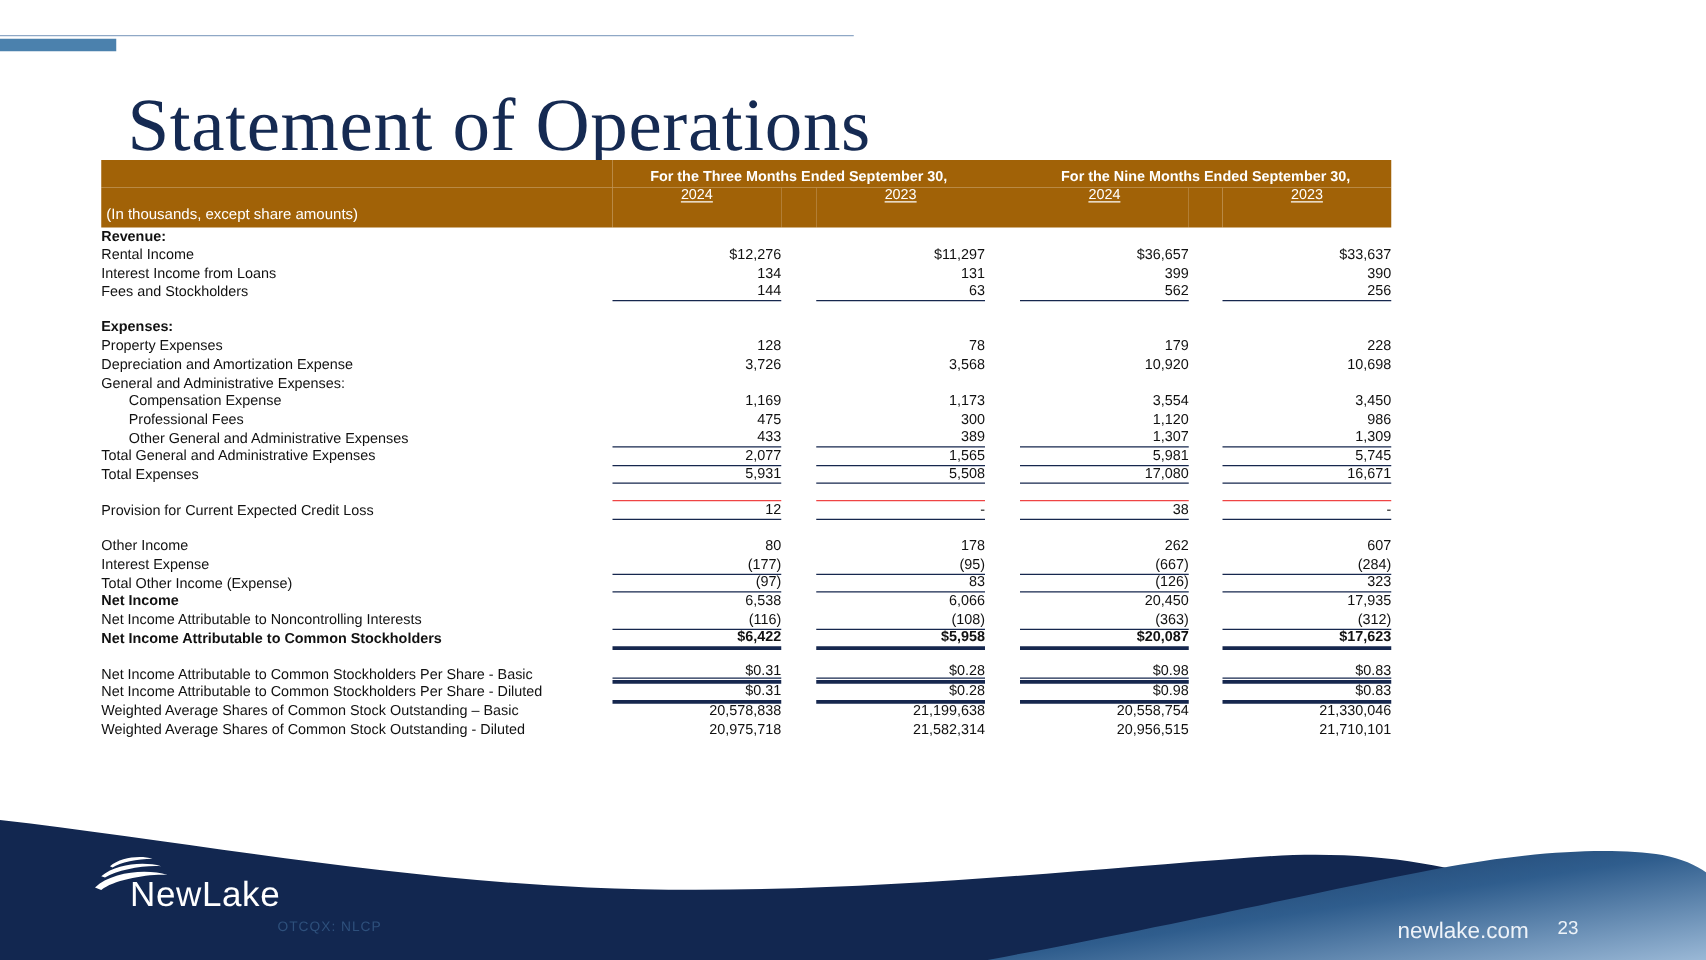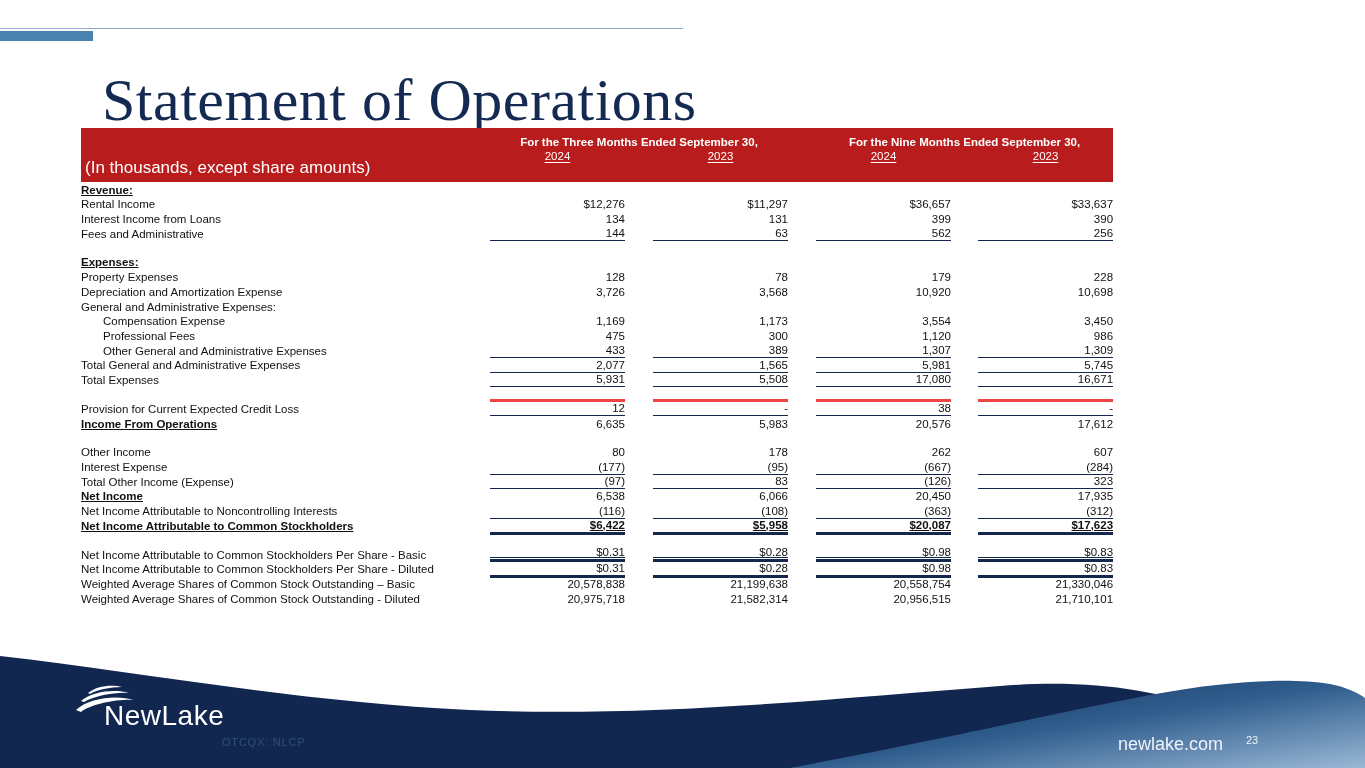--- a/index.html
+++ b/index.html
@@ -15,50 +15,50 @@
   .title{
     position:absolute;left:102px;top:66px;
     font-family:"Liberation Serif","DejaVu Serif",serif;
     font-size:60px;color:#152a52;letter-spacing:0.5px;white-space:nowrap;
   }
   
   .tablewrap{position:absolute;left:81px;top:128px;width:1032px;}
   table{border-collapse:collapse;table-layout:fixed;width:1032px;font-size:11.5px;color:#111;}
   td{box-sizing:border-box;padding:0;vertical-align:bottom;}
   col.lblc{width:409px;} col.valc{width:135px;} col.gapc1{width:28px;} col.gapc2{width:27px;}
-  thead td{background:#b91c1c;color:#ffffff;}
+  thead td{background:#a16207;color:#ffffff;}
   .grouphead{font-weight:bold;text-align:center;font-size:11.5px;padding-top:6px;vertical-align:middle;height:22px;}
   .yearcell{text-align:center;height:22px;padding-bottom:20px;}
   .yearcell span{text-decoration:underline;text-underline-offset:2px;}
-  .unitnote{font-size:17px;padding:0 0 4px 4px;height:22px;}
+  .unitnote{font-size:12px;padding:0 0 4px 4px;height:22px;}
   tbody td{height:14.7px;line-height:13px;}
   td.lbl{text-align:left;}
   td.val{text-align:right;}
   td.ind{padding-left:22px;}
-  .b{font-weight:bold;text-decoration:underline;}
+  .b{font-weight:bold;}
   tr.blank td{height:14px;}
   td.u{border-bottom:1px solid #16274e;}
-  td.t{border-top:3px solid #ef4444;margin-top:48px;}
+  td.t{border-top:1px solid #ef4444;margin-top:48px;}
   td.k{border-bottom:3px solid #16274e;}
   td.dbl{
     line-height:10px;vertical-align:top;
     background-image:linear-gradient(#16274e,#16274e),linear-gradient(#16274e,#16274e);
     background-repeat:no-repeat;
     background-size:100% 1px,100% 3px;
     background-position:0 calc(100% - 4px),0 100%;
   }
   
   .footer{position:absolute;left:0;bottom:0;width:1365px;height:130px;padding-left:37px;}
   .footer svg.bg{position:absolute;left:0;top:0;width:1365px;height:130px;display:block;}
   .logo{position:absolute;left:68px;top:46px;color:#fff;}
   .logo-wave{position:absolute;left:4px;top:0;}
   .wordmark{position:absolute;left:36px;top:16px;font-size:28px;letter-spacing:0.5px;color:#fff;white-space:nowrap;}
   .ticker{position:absolute;left:222px;top:98px;font-size:11px;letter-spacing:0.8px;color:#2e507c;white-space:nowrap;}
   .website{position:absolute;left:1118px;top:96px;font-size:18px;color:#eef3f9;}
-  .pagenum{position:absolute;left:1246px;top:96px;font-size:11px;color:#eef3f9;}
+  .pagenum{position:absolute;left:1246px;top:96px;font-size:15px;color:#eef3f9;}
 </style>
 </head>
 <body>
 
 <div class="topline"></div>
 <div class="topbar"></div>
 
 <h1 class="title" style="margin:0;font-weight:normal;">Statement of Operations</h1>
 
 <div class="tablewrap">
@@ -116,21 +116,21 @@
           <td class="lbl">Interest Income from Loans</td>
           <td class="val">134</td>
           <td></td>
           <td class="val">131</td>
           <td></td>
           <td class="val">399</td>
           <td></td>
           <td class="val">390</td>
         </tr>
         <tr>
-          <td class="lbl">Fees and Administrative</td>
+          <td class="lbl">Fees and Stockholders</td>
           <td class="val u">144</td>
           <td></td>
           <td class="val u">63</td>
           <td></td>
           <td class="val u">562</td>
           <td></td>
           <td class="val u">256</td>
         </tr>
         <tr class="blank">
           <td colspan="8"></td>
@@ -230,30 +230,20 @@
         </tr>
         <tr>
           <td class="lbl">Provision for Current Expected Credit Loss</td>
           <td class="val t u">12</td>
           <td></td>
           <td class="val t u">-</td>
           <td></td>
           <td class="val t u">38</td>
           <td></td>
           <td class="val t u">-</td>
-        </tr>
-        <tr>
-          <td class="lbl b">Income From Operations</td>
-          <td class="val">6,635</td>
-          <td></td>
-          <td class="val">5,983</td>
-          <td></td>
-          <td class="val">20,576</td>
-          <td></td>
-          <td class="val">17,612</td>
         </tr>
         <tr class="blank">
           <td colspan="8"></td>
         </tr>
         <tr>
           <td class="lbl">Other Income</td>
           <td class="val">80</td>
           <td></td>
           <td class="val">178</td>
           <td></td>

